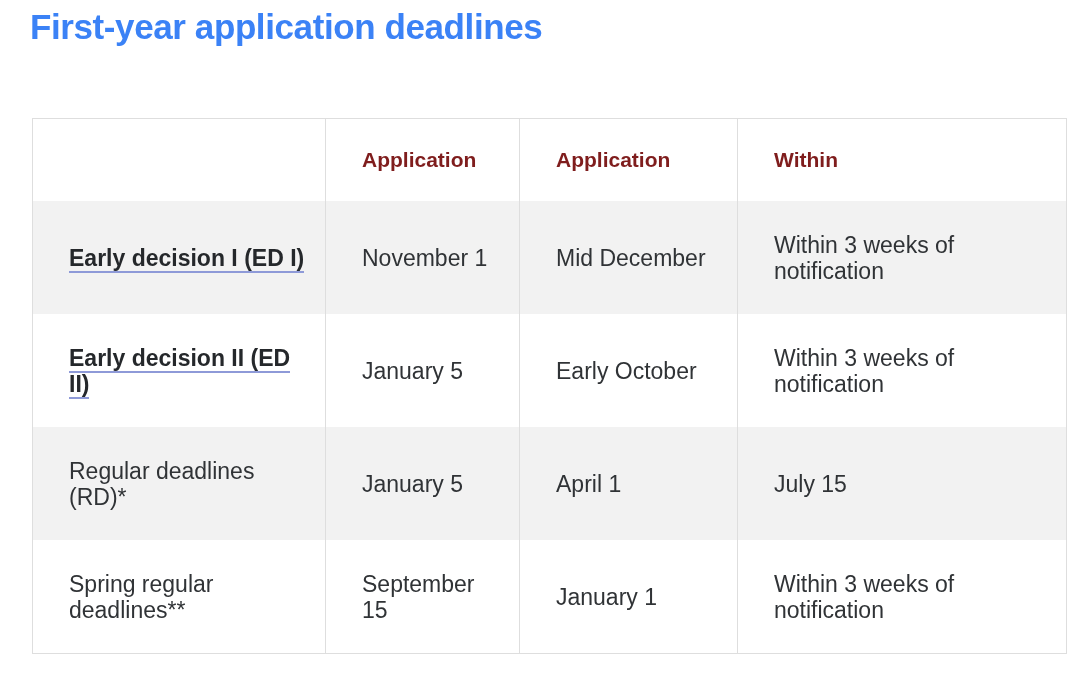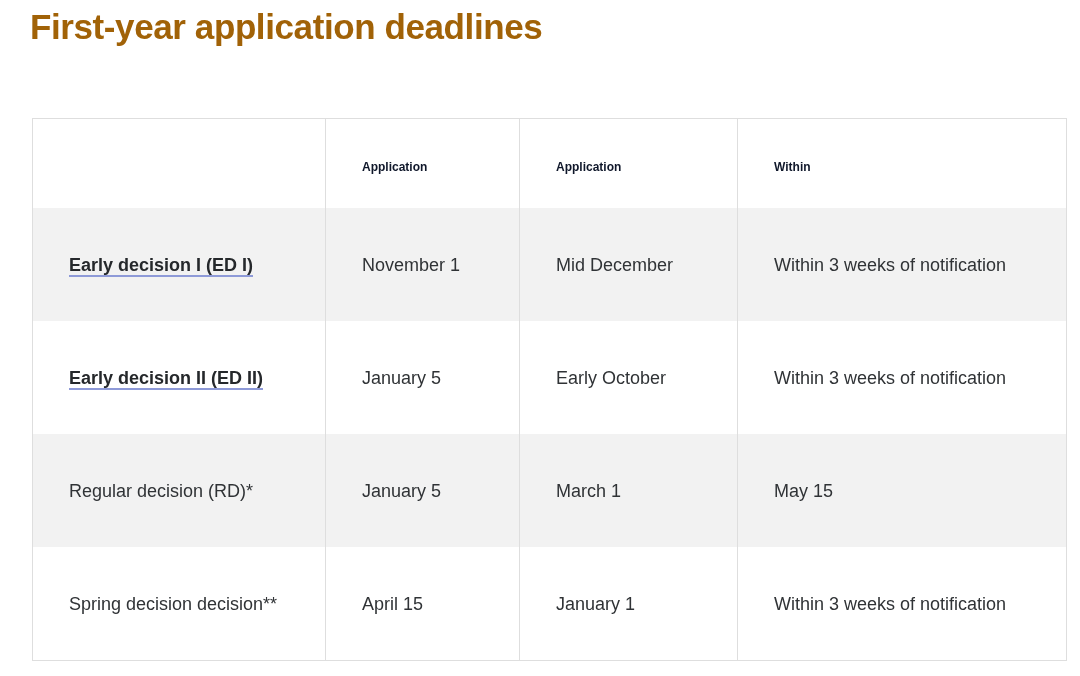--- a/index.html
+++ b/index.html
@@ -21,21 +21,21 @@
   }
   .page-title {
     position: absolute;
     left: 30px;
     top: 4px;
     margin: 0;
     font-size: 35px;
     line-height: 46px;
     font-weight: 700;
     letter-spacing: -0.4px;
-    color: #a16207;
+    color: #3b82f6;
     font-family: "Liberation Sans", sans-serif;
   }
   .table-wrap {
     position: absolute;
     left: 32px;
     top: 118px;
     width: 1034px;
   }
   table.deadlines {
     width: 100%;
@@ -49,37 +49,37 @@
   table.deadlines col.c2 { width: 218px; }
   table.deadlines col.c3 { width: 329px; }
 
   table.deadlines th,
   table.deadlines td {
     border-left: 1px solid #dedede;
     padding: 0 18px 0 36px;
     text-align: left;
     vertical-align: middle;
     color: #303336;
-    font-size: 18px;
+    font-size: 23px;
     line-height: 26px;
     font-weight: 400;
     word-wrap: break-word;
   }
   table.deadlines th:first-child,
   table.deadlines td:first-child {
     border-left: none;
     padding-left: 36px;
   }
   table.deadlines thead th {
     height: 82px;
     font-weight: 600;
-    font-size: 12px;
-    color: #0f172a;
+    font-size: 21px;
+    color: #7f1d1d;
     background: #ffffff;
-    padding-top: 7px;
+    padding-top: 0;
     padding-bottom: 0;
   }
   table.deadlines tbody tr.shaded td {
     background: #f2f2f2;
   }
   table.deadlines tbody tr.plain td {
     background: #ffffff;
   }
   table.deadlines tbody tr td {
     height: 113px;
@@ -152,39 +152,39 @@
           <td class="col-not">
             <span class="cell-text">Early October</span>
           </td>
           <td class="col-rep">
             <span class="cell-text">Within 3 weeks of notification</span>
           </td>
         </tr>
 
         <tr class="shaded">
           <td>
-            <span class="cell-text">Regular decision (RD)*</span>
+            <span class="cell-text">Regular deadlines (RD)*</span>
           </td>
           <td class="col-app">
             <span class="cell-text">January 5</span>
           </td>
           <td class="col-not">
-            <span class="cell-text">March 1</span>
+            <span class="cell-text">April 1</span>
           </td>
           <td class="col-rep">
-            <span class="cell-text">May 15</span>
+            <span class="cell-text">July 15</span>
           </td>
         </tr>
 
         <tr class="plain">
           <td>
-            <span class="cell-text">Spring decision decision**</span>
+            <span class="cell-text">Spring regular deadlines**</span>
           </td>
           <td class="col-app">
-            <span class="cell-text">April 15</span>
+            <span class="cell-text">September 15</span>
           </td>
           <td class="col-not">
             <span class="cell-text">January 1</span>
           </td>
           <td class="col-rep">
             <span class="cell-text">Within 3 weeks of notification</span>
           </td>
         </tr>
 
       </tbody>

